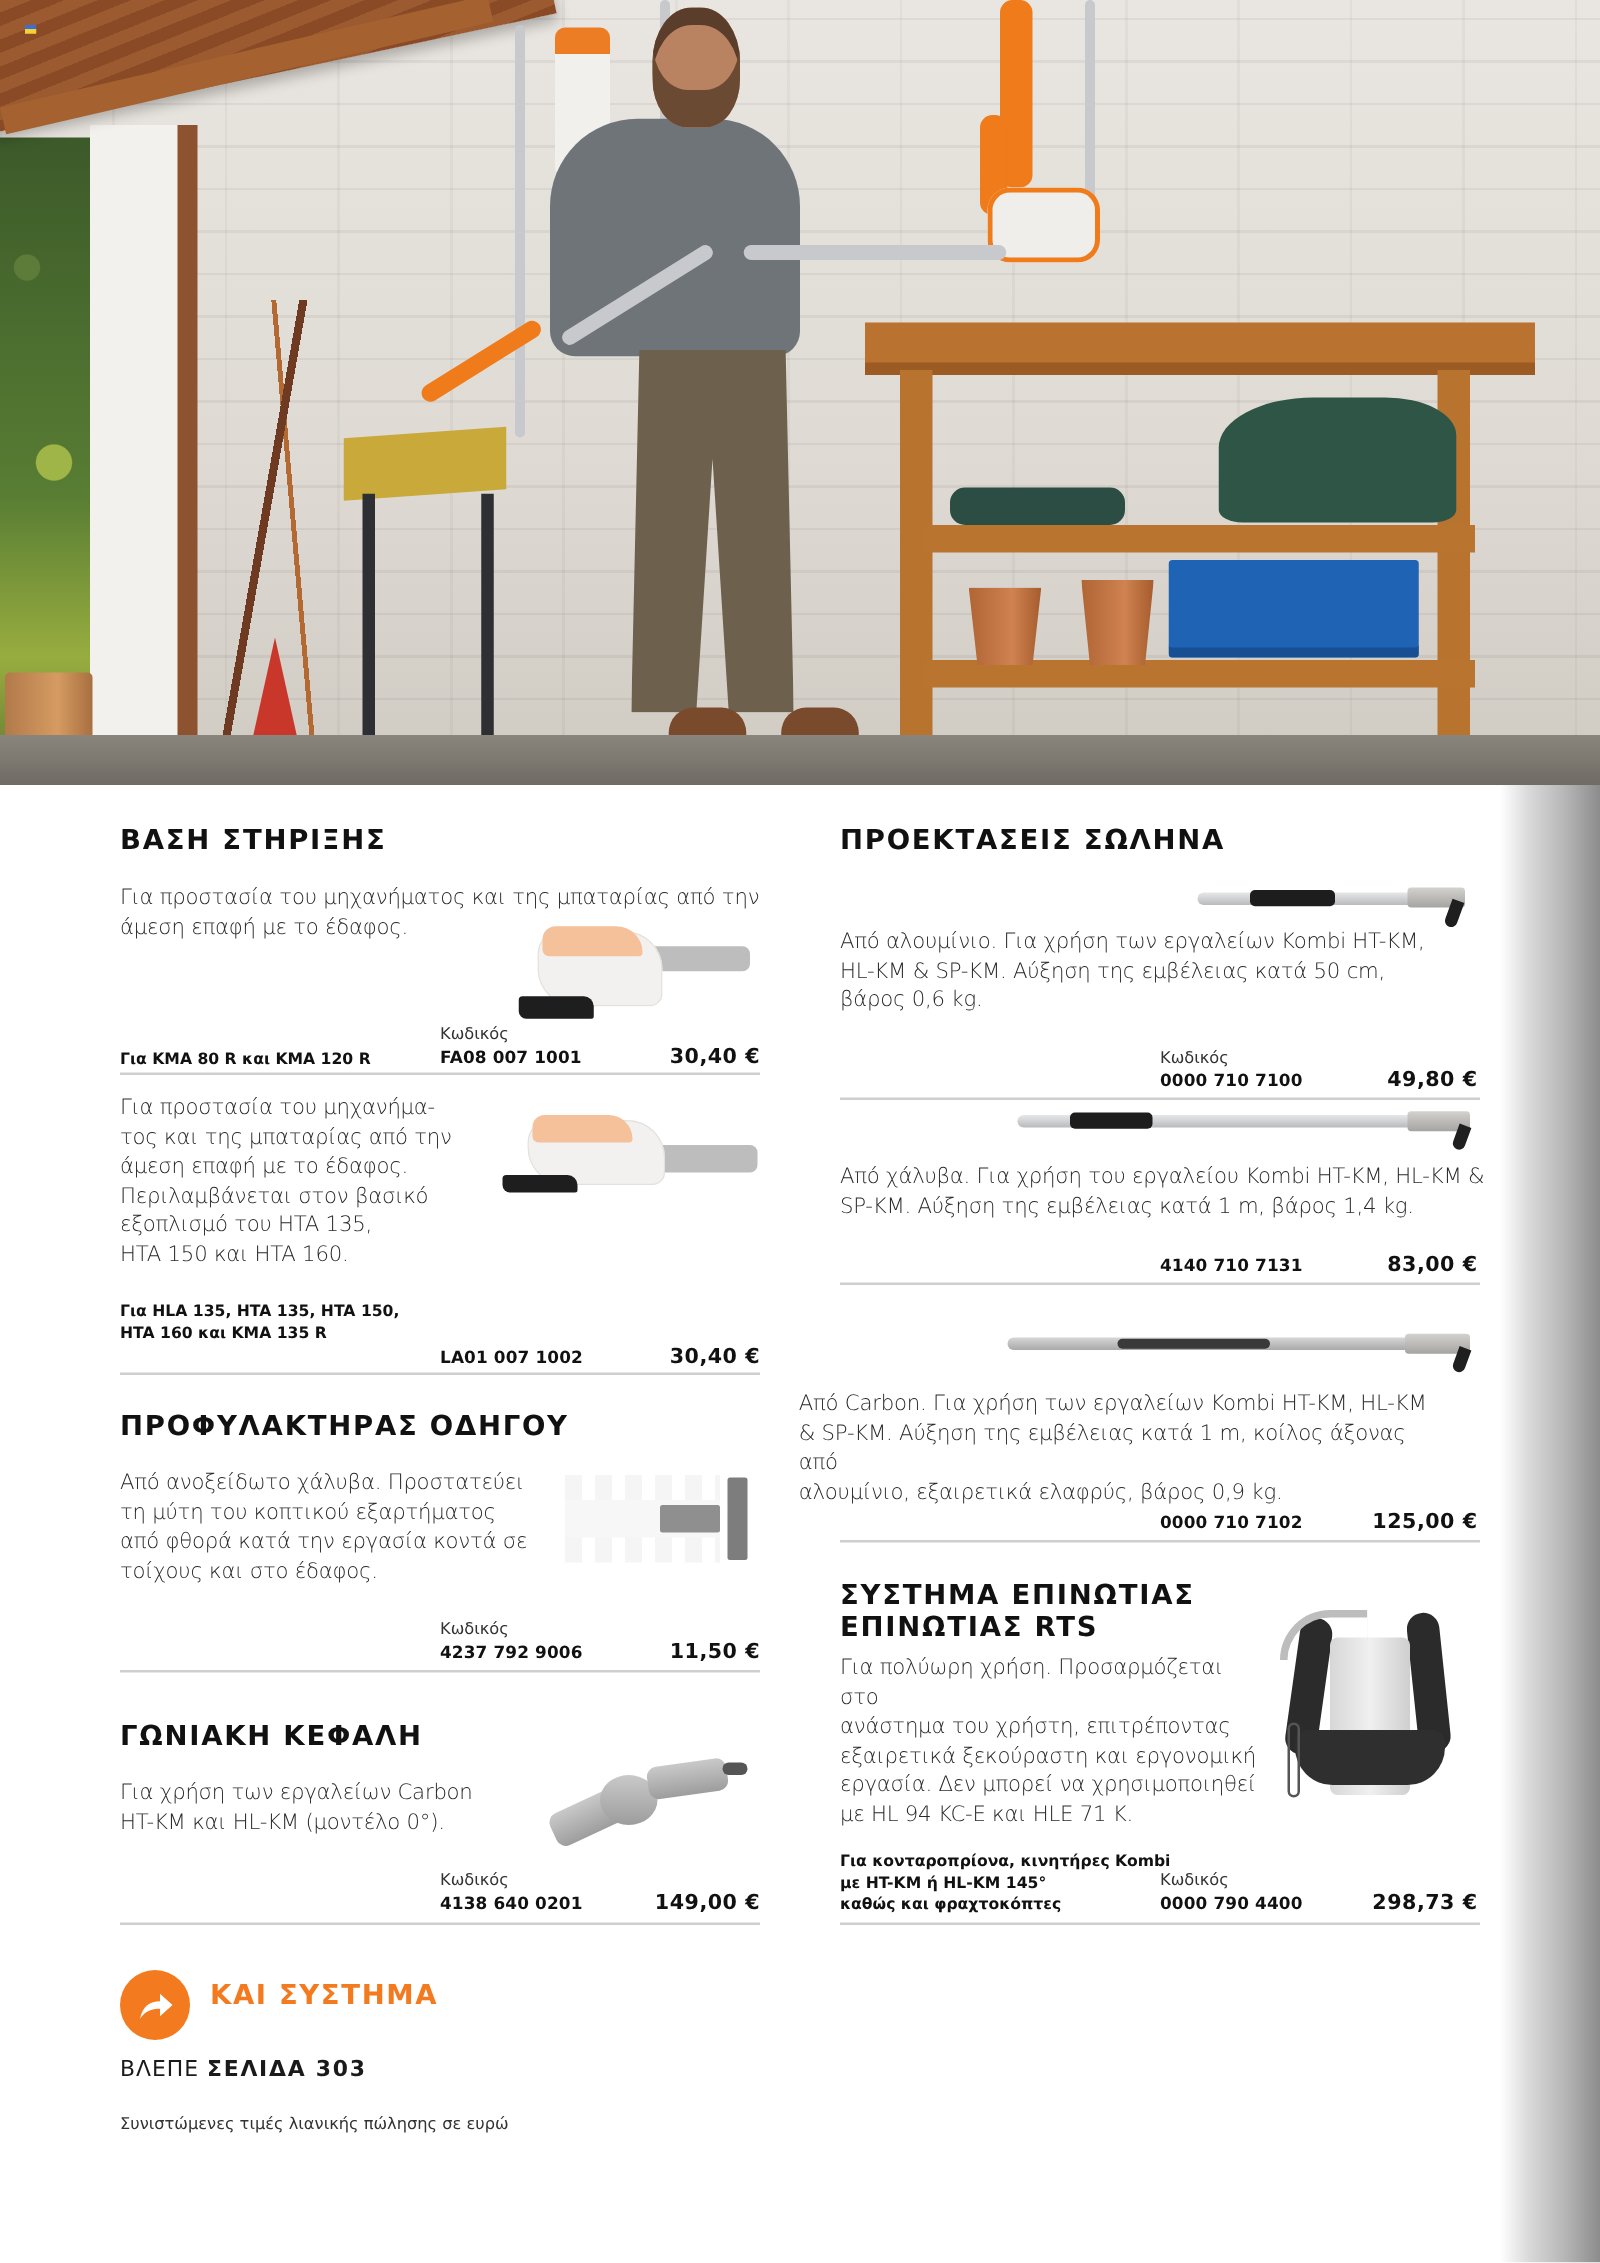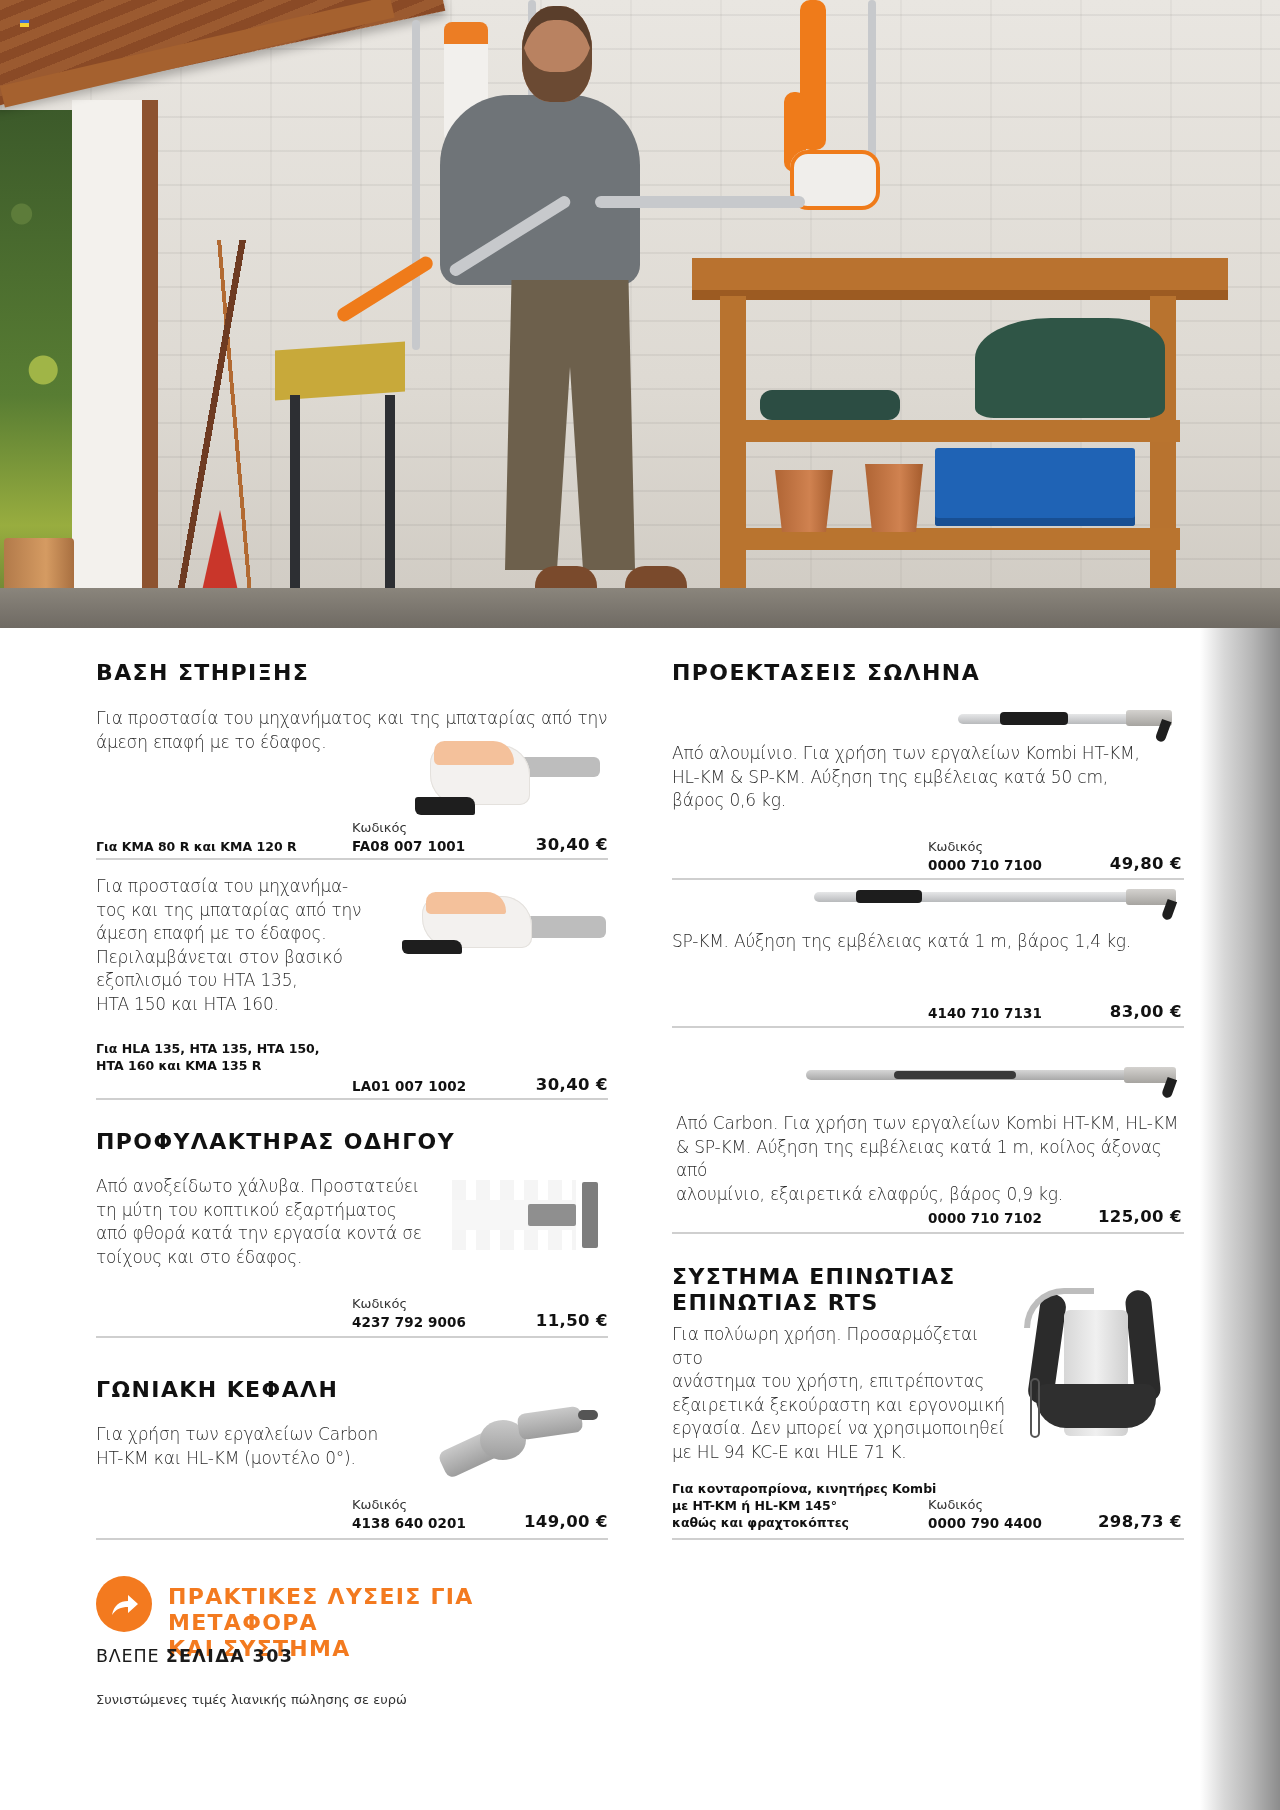--- a/index.html
+++ b/index.html
@@ -260,35 +260,36 @@
 <div class="rule" style="left:672px; top:878px; width:512px;"></div>
 
 <div class="pimg" style="left:814px; top:886px; width:370px; height:40px;">
   <div class="rod" style="left:0; top:6px; width:320px;"></div>
   <div class="grip" style="left:42px; top:4px; width:66px;"></div>
   <div class="rod-head" style="left:312px; top:3px; width:50px; height:16px;"></div>
   <div class="rod-hook" style="left:350px; top:14px; width:10px; height:20px;"></div>
 </div>
 
 <div class="desc" style="left:672px; top:930px; width:520px;">
+  <div>Από χάλυβα. Για χρήση του εργαλείου Kombi HT-KM, HL-KM &amp;</div>
   <div>SP-KM. Αύξηση της εμβέλειας κατά 1 m, βάρος 1,4 kg.</div>
 </div>
 
 <div class="code" style="left:928px; top:1005px;">4140 710 7131</div>
 <div class="price" style="left:1052px; top:1002px;">83,00 €</div>
 <div class="rule" style="left:672px; top:1026px; width:512px;"></div>
 
 <div class="pimg" style="left:806px; top:1066px; width:378px; height:40px;">
   <div class="rod" style="left:0; top:4px; width:330px; background:linear-gradient(180deg,#d6d6d6,#a9a9a9);"></div>
   <div class="rod" style="left:88px; top:5px; width:122px; height:8px; background:#3a3a3a;"></div>
   <div class="rod-head" style="left:318px; top:1px; width:52px; height:16px;"></div>
   <div class="rod-hook" style="left:358px; top:12px; width:10px; height:20px;"></div>
 </div>
 
-<div class="desc" style="left:676px; top:1112px; width:520px;">
+<div class="desc" style="left:639px; top:1112px; width:520px;">
   <div>Από Carbon. Για χρήση των εργαλείων Kombi HT-KM, HL-KM</div>
   <div>&amp; SP-KM. Αύξηση της εμβέλειας κατά 1 m, κοίλος άξονας από</div>
   <div>αλουμίνιο, εξαιρετικά ελαφρύς, βάρος 0,9 kg.</div>
 </div>
 
 <div class="code" style="left:928px; top:1210px;">0000 710 7102</div>
 <div class="price" style="left:1052px; top:1207px;">125,00 €</div>
 <div class="rule" style="left:672px; top:1232px; width:512px;"></div>
 
 <div class="h2" style="left:672px; top:1264px;">
@@ -322,21 +323,20 @@
 <div class="code" style="left:928px; top:1515px;">0000 790 4400</div>
 <div class="price" style="left:1052px; top:1512px;">298,73 €</div>
 <div class="rule" style="left:672px; top:1538px; width:512px;"></div>
 
 <div class="cta-circle">
   <svg width="32" height="26" viewBox="0 0 32 26">
     <path d="M4 24 C6 14 12 10 20 10 L20 4 L30 13 L20 22 L20 16 C13 16 8 18 4 24 Z" fill="#ffffff"></path>
   </svg>
 </div>
 <div class="cta-title">
-  <div>ΠΡΑΚΤΙΚΕΣ ΛΥΣΕΙΣ ΓΙΑ ΜΕΤΑΦΟΡΑ</div>
   <div>ΚΑΙ ΣΥΣΤΗΜΑ</div>
 </div>
 <div class="see-page">
   <span>ΒΛΕΠΕ</span>
   <b>ΣΕΛΙΔΑ 303</b>
 </div>
 
 <div class="footnote">Συνιστώμενες τιμές λιανικής πώλησης σε ευρώ</div>
 
 <div class="page-shadow"></div>

